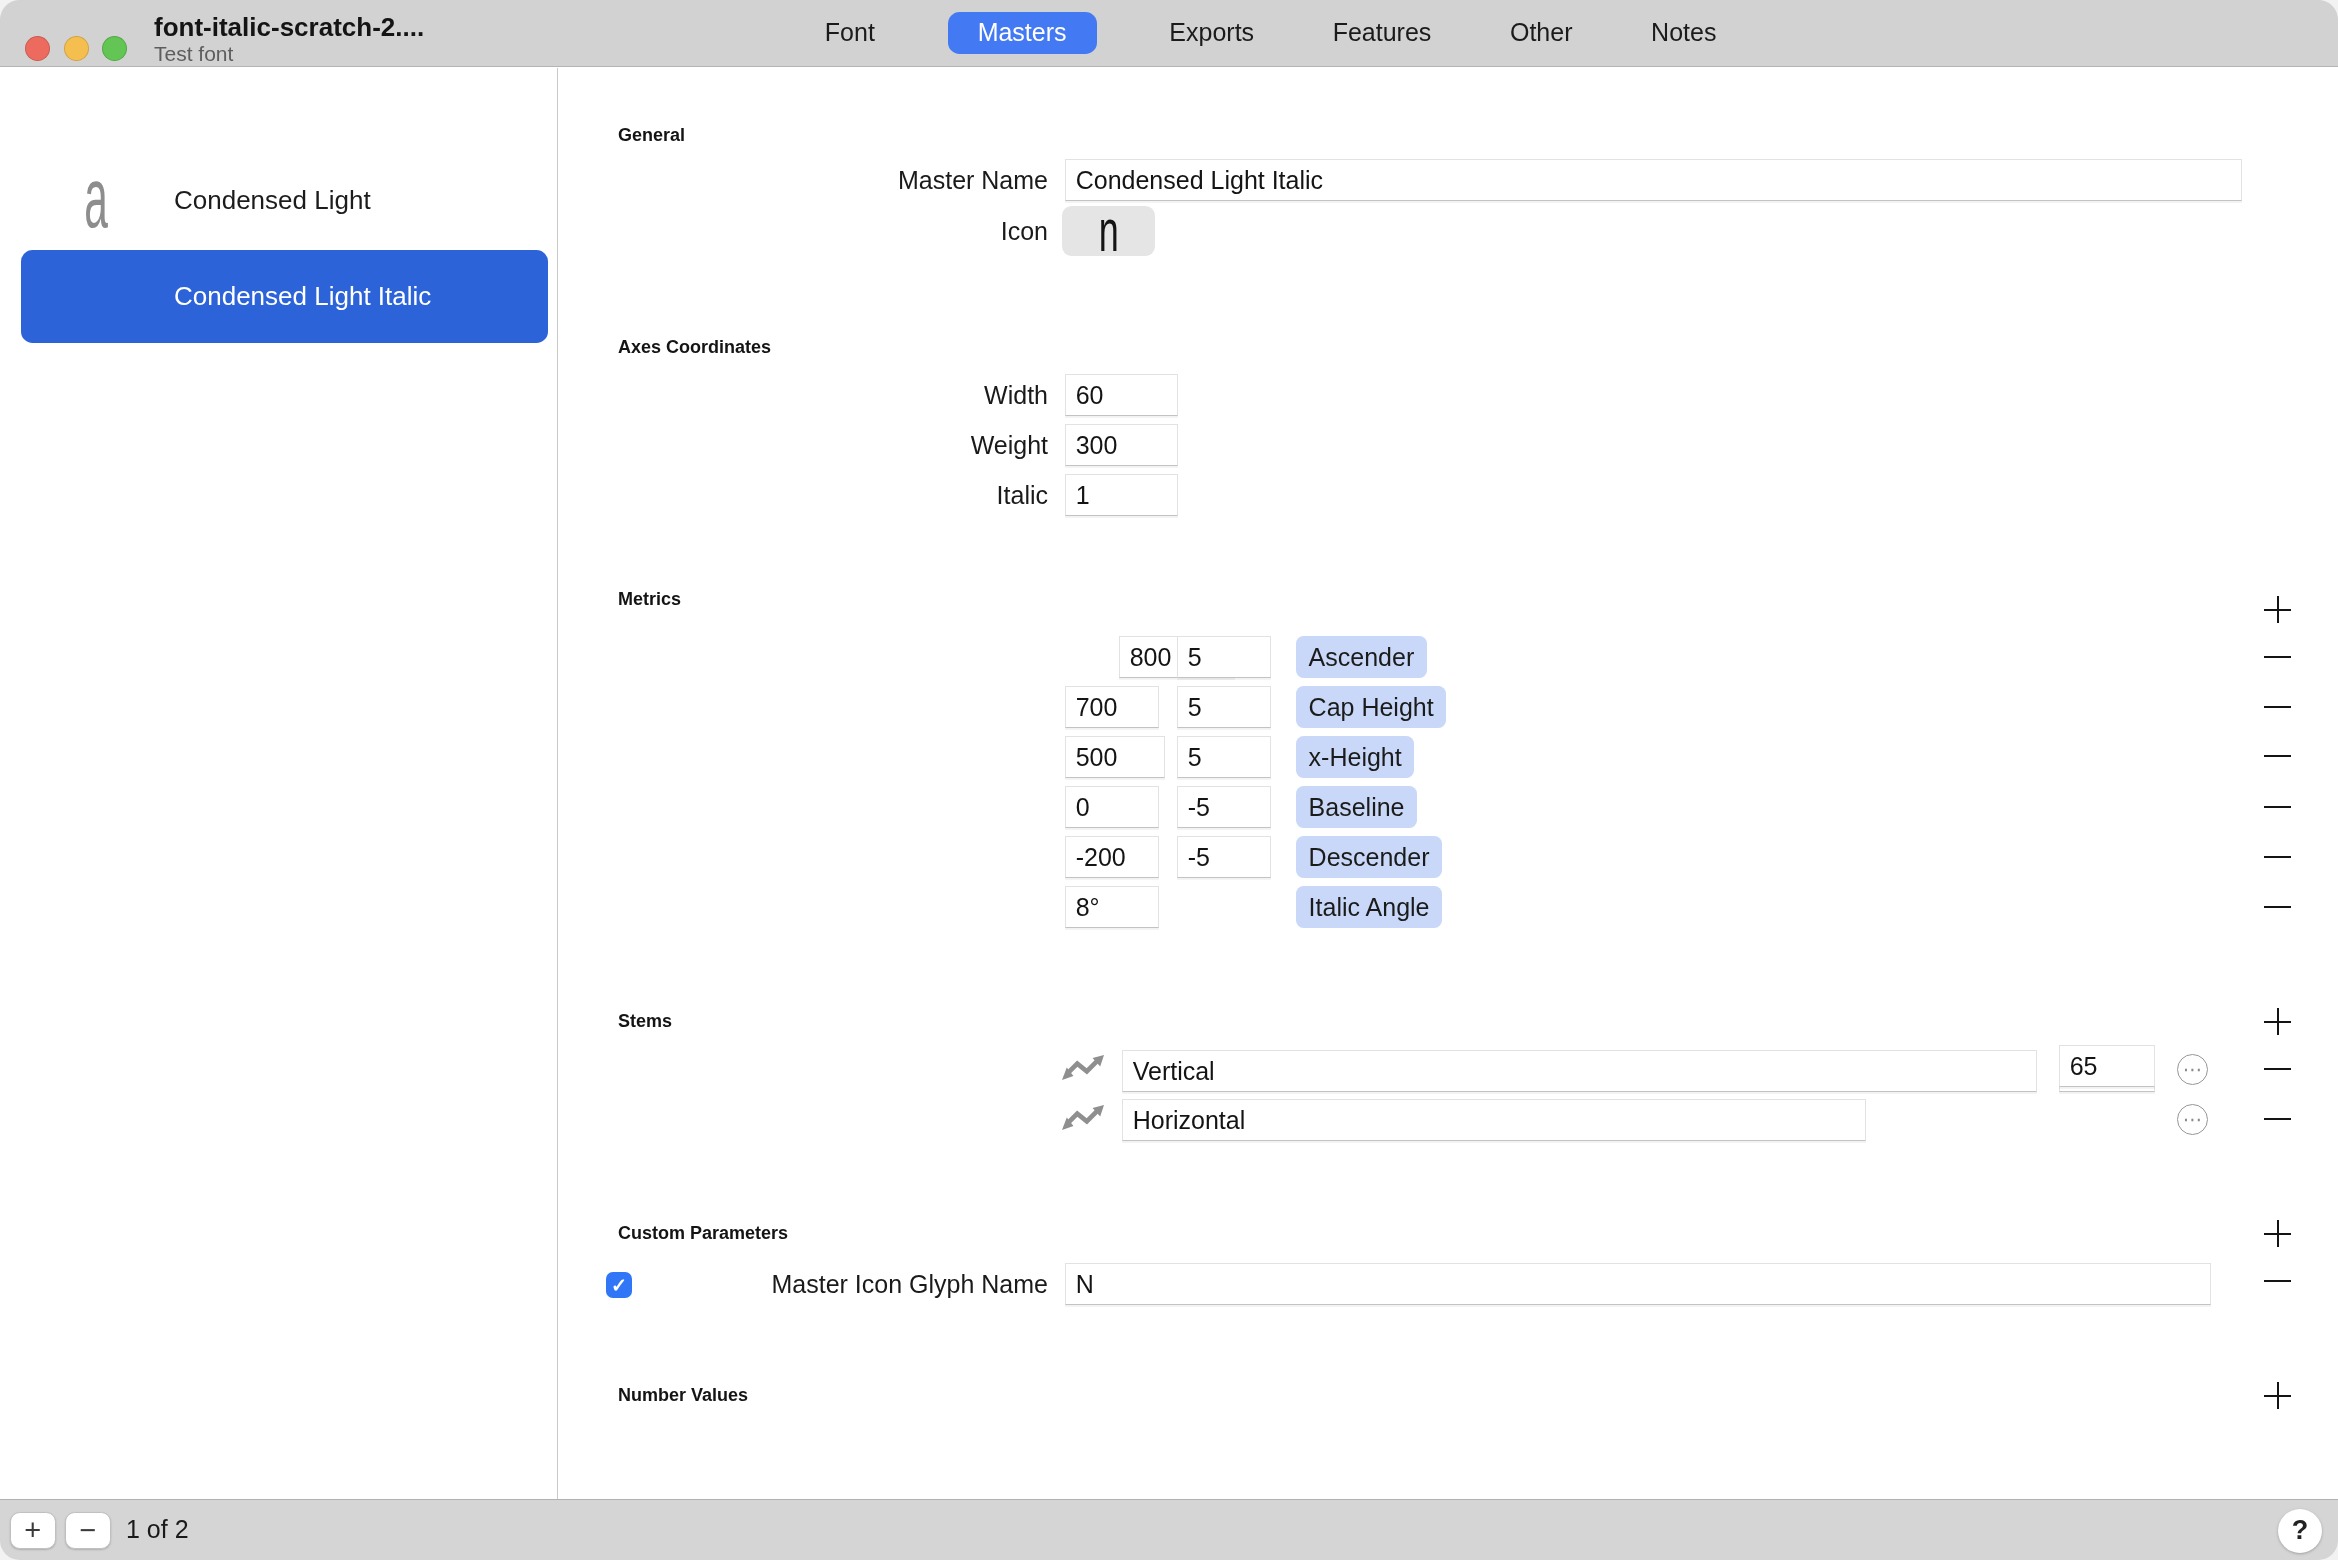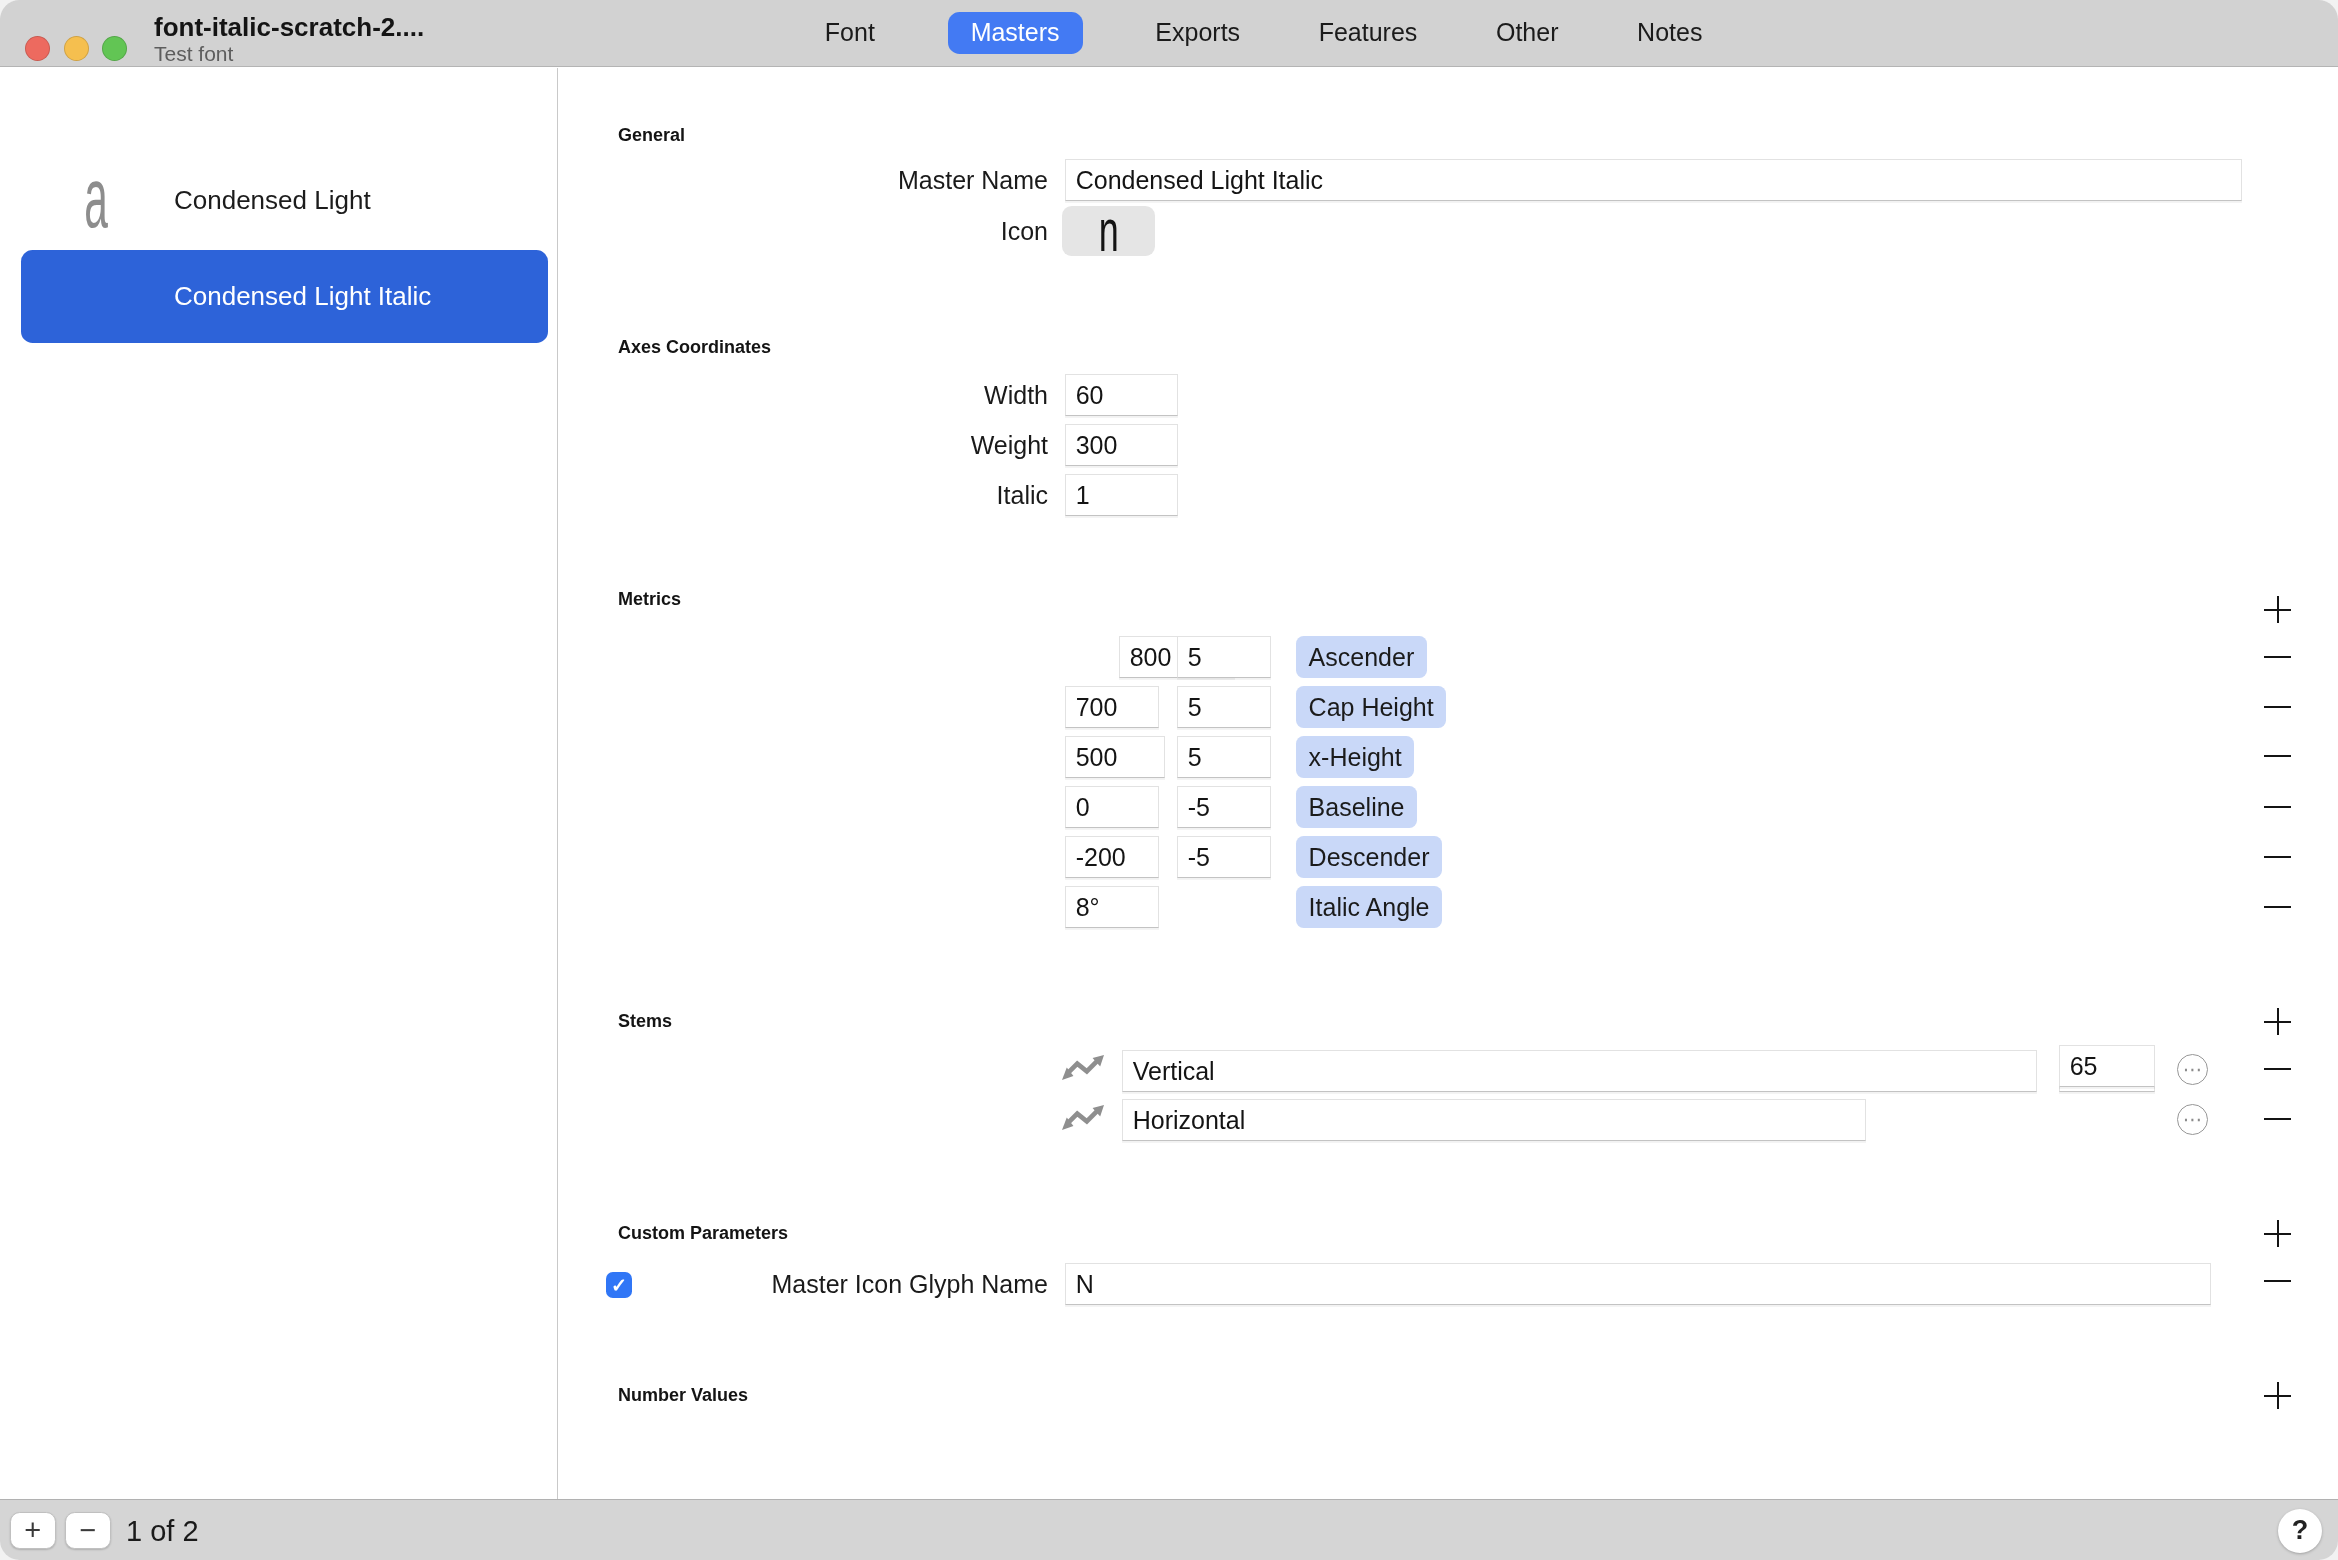--- a/index.html
+++ b/index.html
@@ -12,21 +12,21 @@
   .titlebar{position:absolute;left:0;top:0;width:2338px;height:66px;
     background:var(--titlebar-bg,#d2d2d2);border-bottom:1.9px solid #b4b4b4;box-sizing:content-box;}
   .light{position:absolute;width:25px;height:25px;border-radius:50%;top:36px;border:1px solid rgba(0,0,0,.15);box-sizing:border-box;}
   .light.red{left:25px;background:#ed6a5f;}
   .light.yellow{left:64px;background:#f5bf4f;}
   .light.green{left:102px;background:#62c554;}
   .doc-title{position:absolute;left:154px;top:11.6px;font-size:26px;font-weight:bold;color:#141414;white-space:nowrap;}
   .doc-subtitle{position:absolute;left:154px;top:42px;font-size:21px;color:#5d5d5d;white-space:nowrap;}
   .tabs{position:absolute;left:794px;top:11.6px;height:42px;display:flex;align-items:center;gap:42px;}
   .tab{font-size:25px;color:#1b1b1b;height:42px;display:flex;align-items:center;padding:0 5.8px;border-radius:11.6px;white-space:nowrap;margin-left:25px;}
-  .tab.active{background:var(--tab-pill-blue,#437af3);color:#ffffff;padding:0 23px;}
+  .tab.active{background:var(--tab-pill-blue,#437af3);color:#ffffff;padding:0 30px;}
   
   .sidebar{position:absolute;left:0;top:68px;width:558px;height:1432px;background:#ffffff;border-right:1.9px solid #c9c9c9;box-sizing:border-box;}
   .master-icon-a{position:absolute;left:62px;top:95px;width:68px;height:70px;display:flex;align-items:center;justify-content:center;
     font-size:85px;font-weight:400;color:#8d8d8d;transform:scaleX(.5);transform-origin:center;line-height:70px;}
   .master-label{position:absolute;left:174px;top:117px;font-size:26px;color:#1c1c1c;white-space:nowrap;}
   .master-row-selected{position:absolute;left:21px;top:182px;width:527px;height:93px;background:var(--selection-blue,#2d63d9);
     border-radius:11.6px;display:flex;align-items:center;}
   .master-row-selected .sel-label{margin-left:153px;font-size:26px;color:#ffffff;white-space:nowrap;}
   
   .heading{position:absolute;left:618px;font-size:18px;font-weight:bold;color:#141414;line-height:29px;white-space:nowrap;}
@@ -44,21 +44,21 @@
   .iconbtn .glyph{font-size:60px;font-weight:500;color:#141414;transform:scaleX(.6);line-height:50px;}
   .stem-icon{position:absolute;width:42px;height:27px;}
   .dotsbtn{position:absolute;width:31px;height:31px;border:1.9px solid #979797;border-radius:50%;box-sizing:border-box;
     display:flex;align-items:center;justify-content:center;font-size:19.3px;color:#8a8a8a;line-height:1;}
   .checkbox{position:absolute;left:606px;top:1272px;width:26px;height:26px;background:var(--checkbox-blue,#3076f6);
     border-radius:6.8px;display:flex;align-items:center;justify-content:center;color:#fff;font-size:19.3px;font-weight:bold;}
   
   .bottombar{position:absolute;left:0;top:1499px;width:2338px;height:61px;background:var(--bottombar-bg,#d5d5d5);border-top:1.9px solid #b1b1b1;box-sizing:border-box;}
   .bb-btn{position:absolute;top:11.6px;width:46px;height:37px;background:#fff;border:1px solid #c0c0c0;border-radius:9.7px;
     box-shadow:0 1px 1.9px rgba(0,0,0,.18);display:flex;align-items:center;justify-content:center;font-size:29px;color:#3a3a3a;box-sizing:border-box;}
-  .bb-count{position:absolute;left:126px;top:14.5px;font-size:29px;color:#1a1a1a;}
+  .bb-count{position:absolute;left:126px;top:14.5px;font-size:25px;color:#1a1a1a;}
   .helpbtn{position:absolute;left:2278px;top:8.7px;width:44px;height:44px;background:#fff;border-radius:50%;
     box-shadow:0 1px 2.9px rgba(0,0,0,.25);display:flex;align-items:center;justify-content:center;font-size:27px;font-weight:bold;color:#222;}
 </style>
 </head>
 <body>
 
 <div id="window">
 
   <div class="titlebar">
     <span class="light red"></span>

